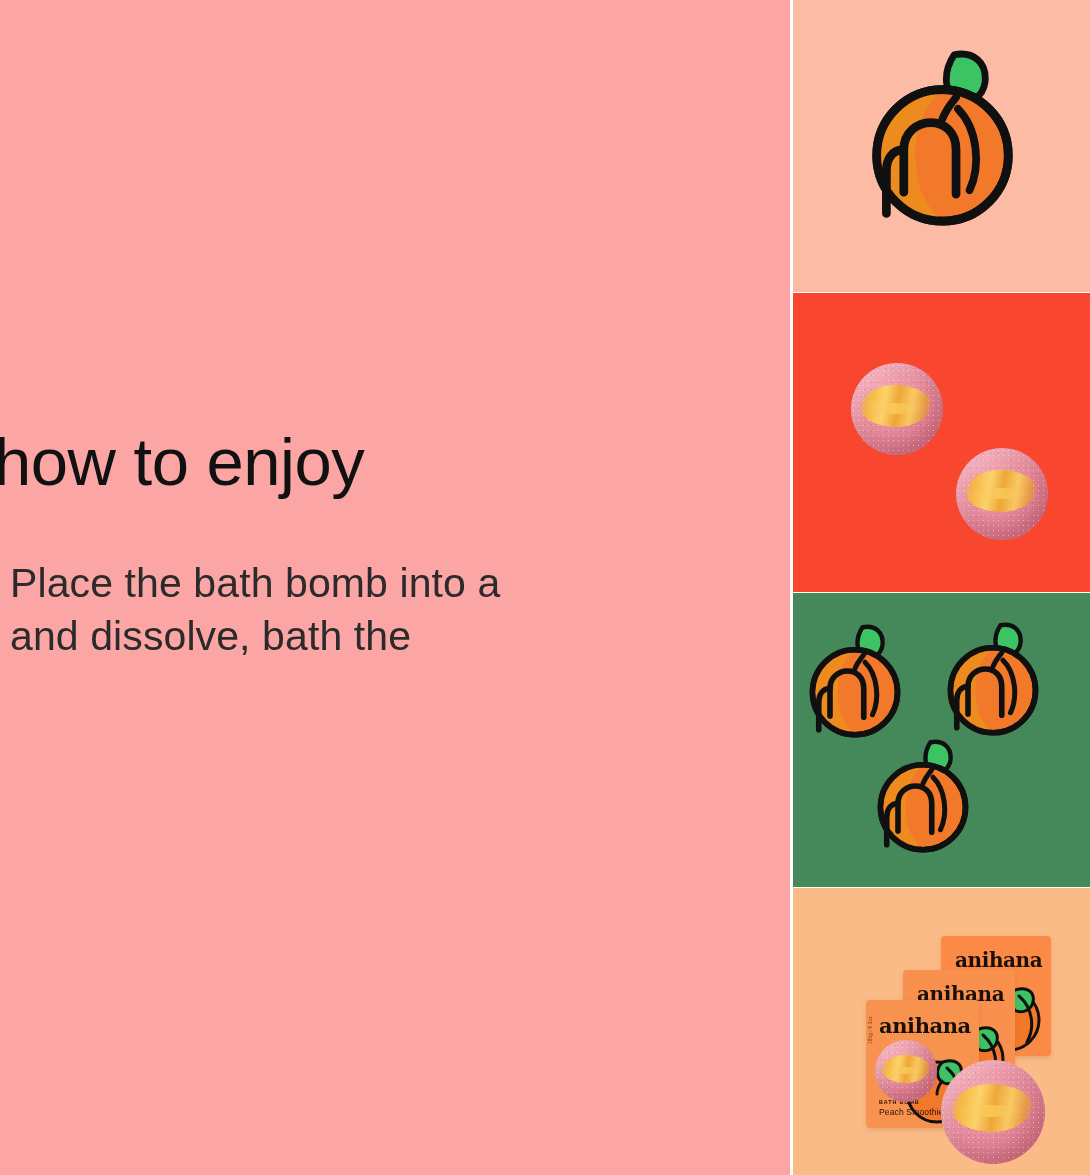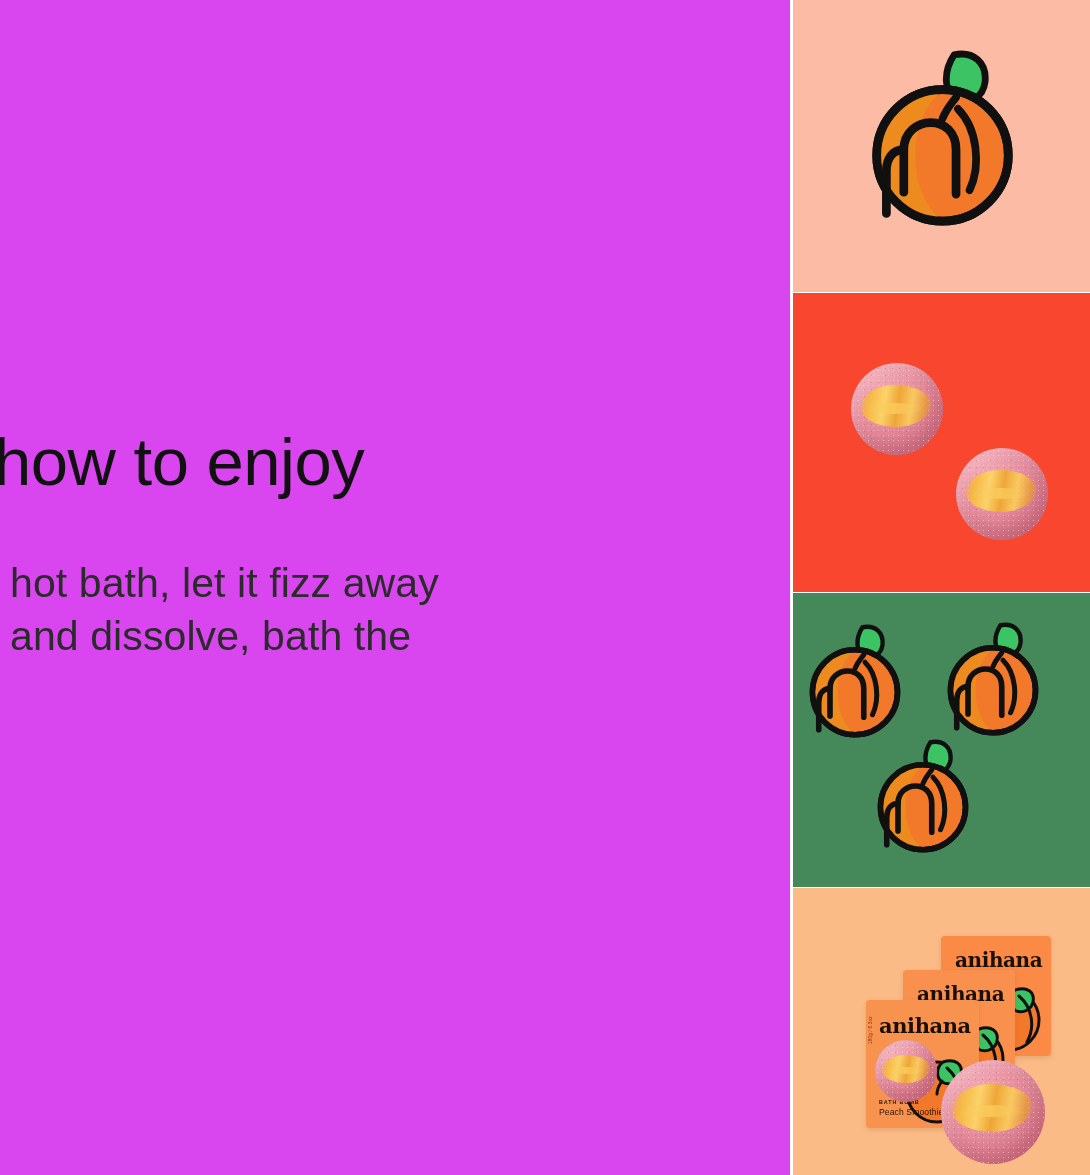--- a/index.html
+++ b/index.html
@@ -16,21 +16,21 @@
     -webkit-font-smoothing: antialiased;
   }
 
   
   .text-pane {
     position: absolute;
     left: 0;
     top: 0;
     width: 790px;
     height: 1175px;
-    background: #d946ef;
+    background: #fca5a5;
   }
   .heading {
     position: absolute;
     left: -6px;
     top: 383px;
     font-size: 67px;
     line-height: 1;
     font-weight: 400;
     letter-spacing: -0.5px;
     color: #111111;
@@ -199,21 +199,21 @@
     width: 104px; height: 104px;
   }
   .bomb-hero .bomb-gold { left: 11px; top: 24px; width: 80px; height: 48px; }
 </style>
 </head>
 <body>
 
 <div class="text-pane">
   <h1 class="heading">how to enjoy</h1>
   <div class="body-copy">
-    <span>hot bath, let it fizz away</span>
+    <span>Place the bath bomb into a</span>
     <span>and dissolve, bath the</span>
   </div>
 </div>
 
 <div class="image-column">
 
   <div class="panel panel-1">
     <div class="peach-logo logo-p1">
       <svg viewBox="0 0 160 184" xmlns="http://www.w3.org/2000/svg">
 

